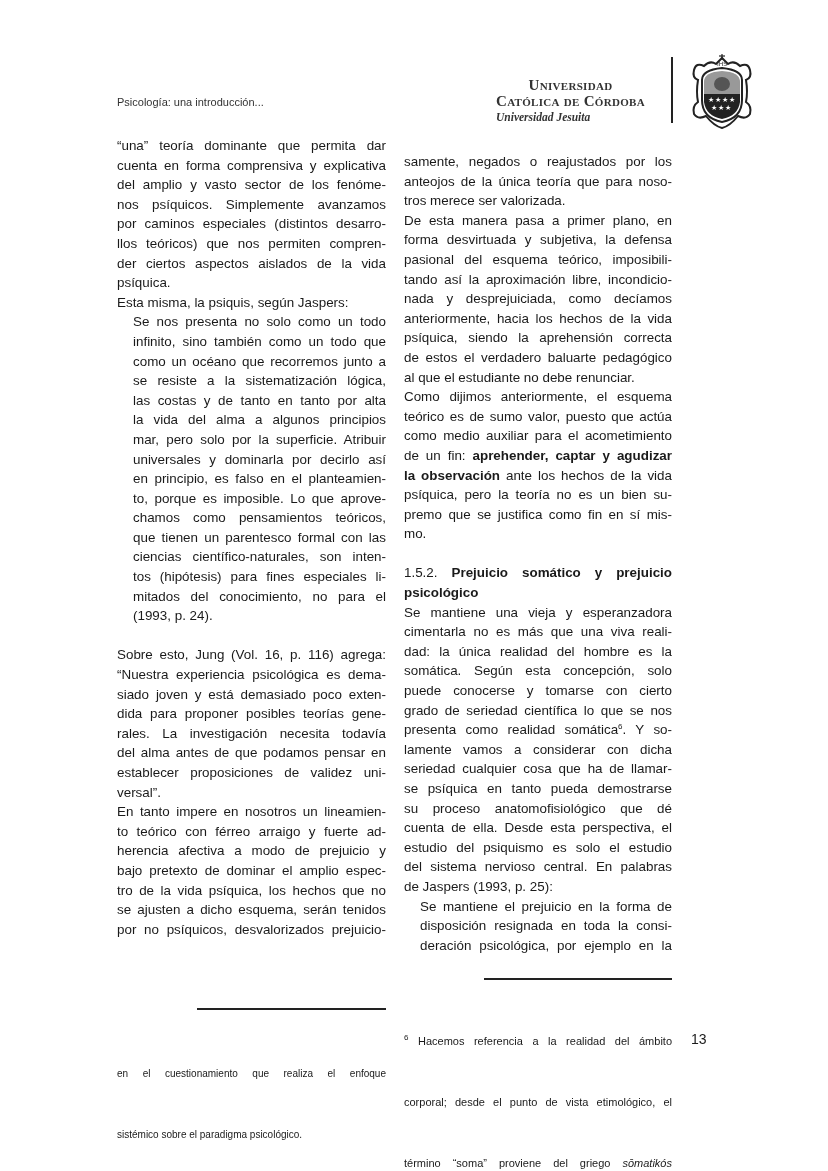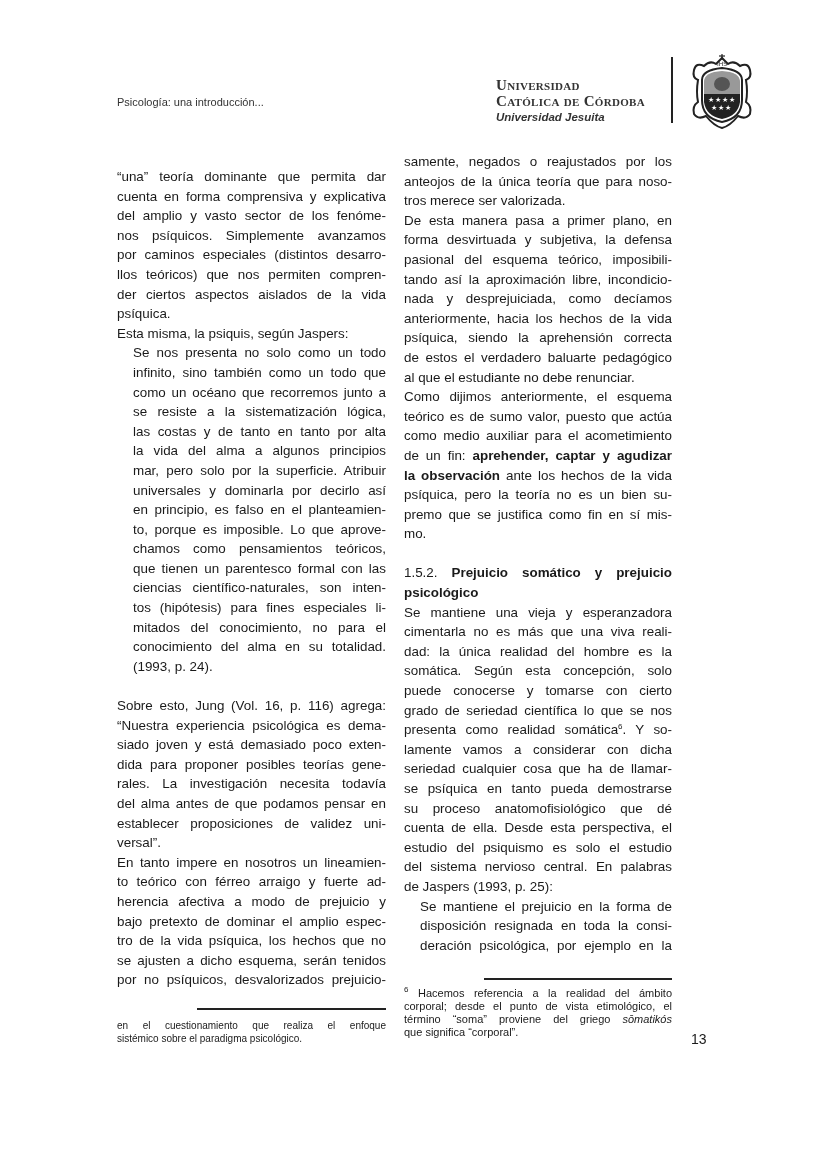--- a/index.html
+++ b/index.html
@@ -1,36 +1,36 @@
 <!DOCTYPE html>
 <html><head>
 <meta charset="utf-8">
 <style>
   html, body { margin:0; padding:0; background:#ffffff; }
   body { width:828px; height:1171px; position:relative; overflow:hidden;
          font-family:"Liberation Sans", sans-serif; color:#1a1a1a; }
   .running-head { position:absolute; left:117px; top:96px; font-size:11px; color:#333; }
   .brand { position:absolute; left:496px; top:77px; }
-  .brand .u1 { font-family:"Liberation Serif", serif; font-weight:bold; font-size:15px; letter-spacing:0.3px; color:#333; line-height:16px; font-variant:small-caps; }
-  .brand .u3 { font-family:Liberation Sans, sans-serif; font-style:italic; font-weight:bold; font-size:11.5px; color:#333; line-height:16px; }
+  .brand .u1 { font-family:"Liberation Serif", serif; font-weight:bold; font-size:15px; letter-spacing:0.3px; color:#333; line-height:16px; font-variant:small-caps;text-align:center; }
+  .brand .u3 { font-family:Liberation Serif, serif; font-style:italic; font-weight:bold; font-size:11.5px; color:#333; line-height:16px; }
   .brand-rule { position:absolute; left:671px; top:57px; width:2px; height:66px; background:#222; }
   .crest { position:absolute; left:682px; top:52px; width:80px; height:80px; }
   .col { position:absolute; font-size:13.4px; line-height:19.6px; text-align:justify; }
   .col .lines span { display:block; text-align:justify; text-align-last:justify; }
   .col .lines span.last { text-align-last:left; }
-  .left { left:117px; top:167px; width:269px; }
+  .left { left:117px; top:136px; width:269px; }
   .right { left:404px; top:152px; width:268px; }
   .indent { padding-left:16px; }
   .gap { height:19.6px; }
   .heading b { font-weight:bold; }
   .fn-rule-left { position:absolute; left:197px; top:1008px; width:189px; height:1.5px; background:#222; }
   .fn-left { position:absolute; left:117px; top:1019px; width:269px; font-size:10px; line-height:13px; }
   .fn-rule-right { position:absolute; left:484px; top:978px; width:188px; height:1.5px; background:#222; }
   .fn-right { position:absolute; left:404px; top:987px; width:268px; font-size:11px; line-height:13px; }
-  .fn-left span, .fn-right span.l { display:block; text-align:justify; text-align-last:justify; }
+  .fn-left span, .fn-right span.l { display:block; text-align:justify; text-align-last:justify;margin-top:48px; }
   .fn-left span.last, .fn-right span.last { text-align-last:left; }
   .page-num { position:absolute; left:691px; top:1031px; font-size:14px; }
   sup { font-size:8px; line-height:0; vertical-align:super; }
 </style>
 </head>
 <body>
 
 <div class="running-head">Psicología: una introducción...</div>
 
 <div class="brand">
@@ -84,21 +84,20 @@
     <span>la vida del alma a algunos principios</span>
     <span>mar, pero solo por la superficie. Atribuir</span>
     <span>universales y dominarla por decirlo así</span>
     <span>en principio, es falso en el planteamien-</span>
     <span>to, porque es imposible. Lo que aprove-</span>
     <span>chamos como pensamientos teóricos,</span>
     <span>que tienen un parentesco formal con las</span>
     <span>ciencias científico-naturales, son inten-</span>
     <span>tos (hipótesis) para fines especiales li-</span>
     <span>mitados del conocimiento, no para el</span>
-    <span>conocimiento del alma en su totalidad.</span>
     <span class="last">(1993, p. 24).</span>
   </div>
   <div class="gap"></div>
   <div class="lines">
     <span>Sobre esto, Jung (Vol. 16, p. 116) agrega:</span>
     <span>“Nuestra experiencia psicológica es dema-</span>
     <span>siado joven y está demasiado poco exten-</span>
     <span>dida para proponer posibles teorías gene-</span>
     <span>rales. La investigación necesita todavía</span>
     <span>del alma antes de que podamos pensar en</span>

